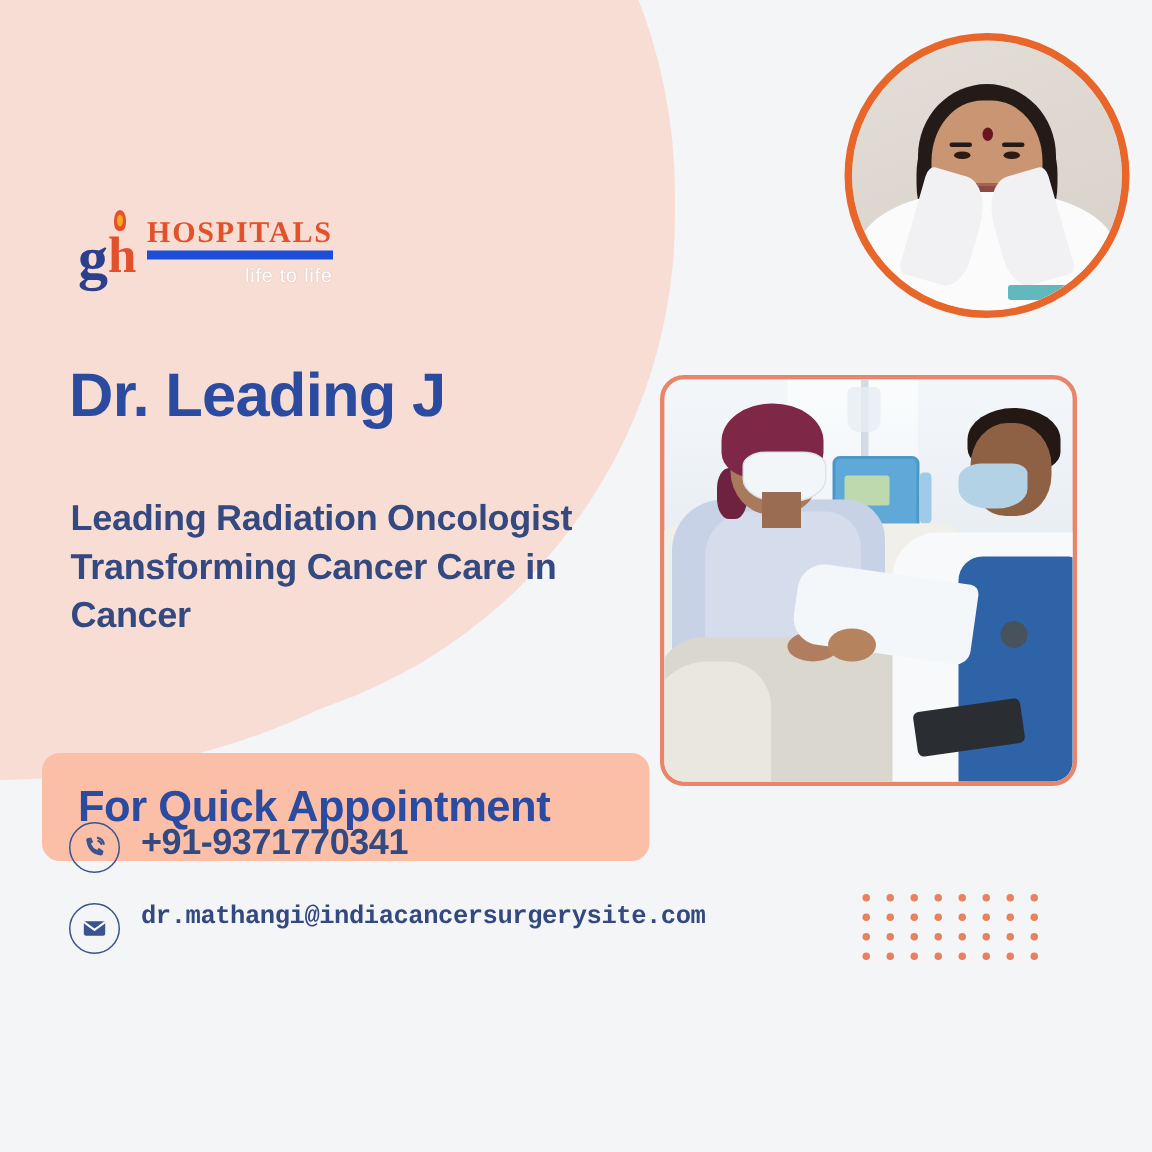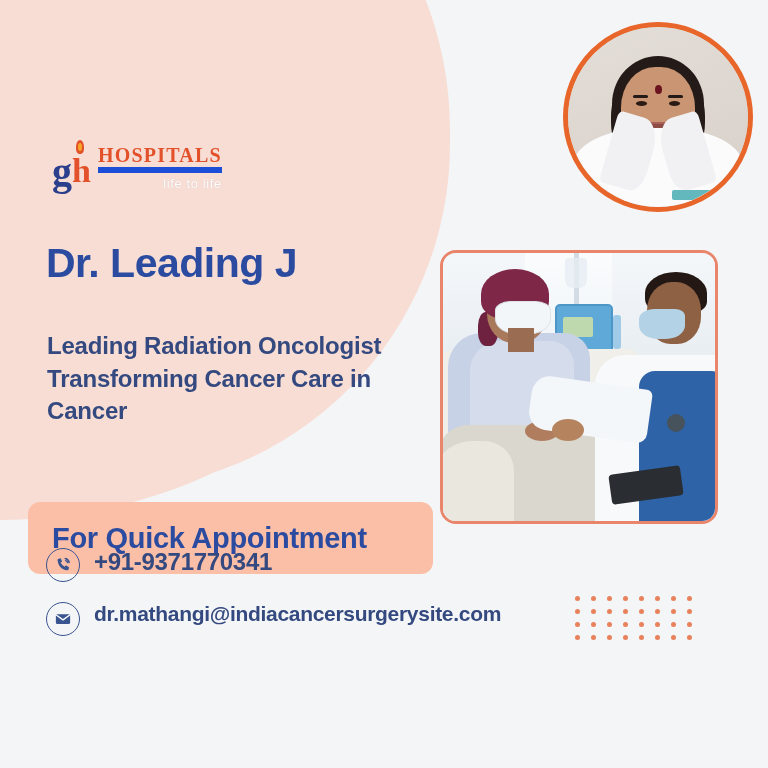--- a/index.html
+++ b/index.html
@@ -116,21 +116,21 @@
     width:34px; height:34px; border-radius:50%;
     border:1.6px solid #3A5490;
     display:flex; align-items:center; justify-content:center;
     flex:none; margin-right:14px;
   }
   .contact-icon svg{ display:block; }
   .contact-text{
     font-size:24px; font-weight:bold; color:#33497F;
     letter-spacing:-0.3px;
   }
-  .contact-text.email-text{ font-size:21px; }
+  .contact-text.email-text{ font-size:17px;font-family:Liberation Mono, monospace; }
 
   
   .dots{
     position:absolute; left:575px; top:596px; z-index:4;
     display:grid;
     grid-template-columns:repeat(8, 16px);
     grid-template-rows:repeat(4, 13px);
   }
   .dots i{
     width:5px; height:5px; border-radius:50%;

